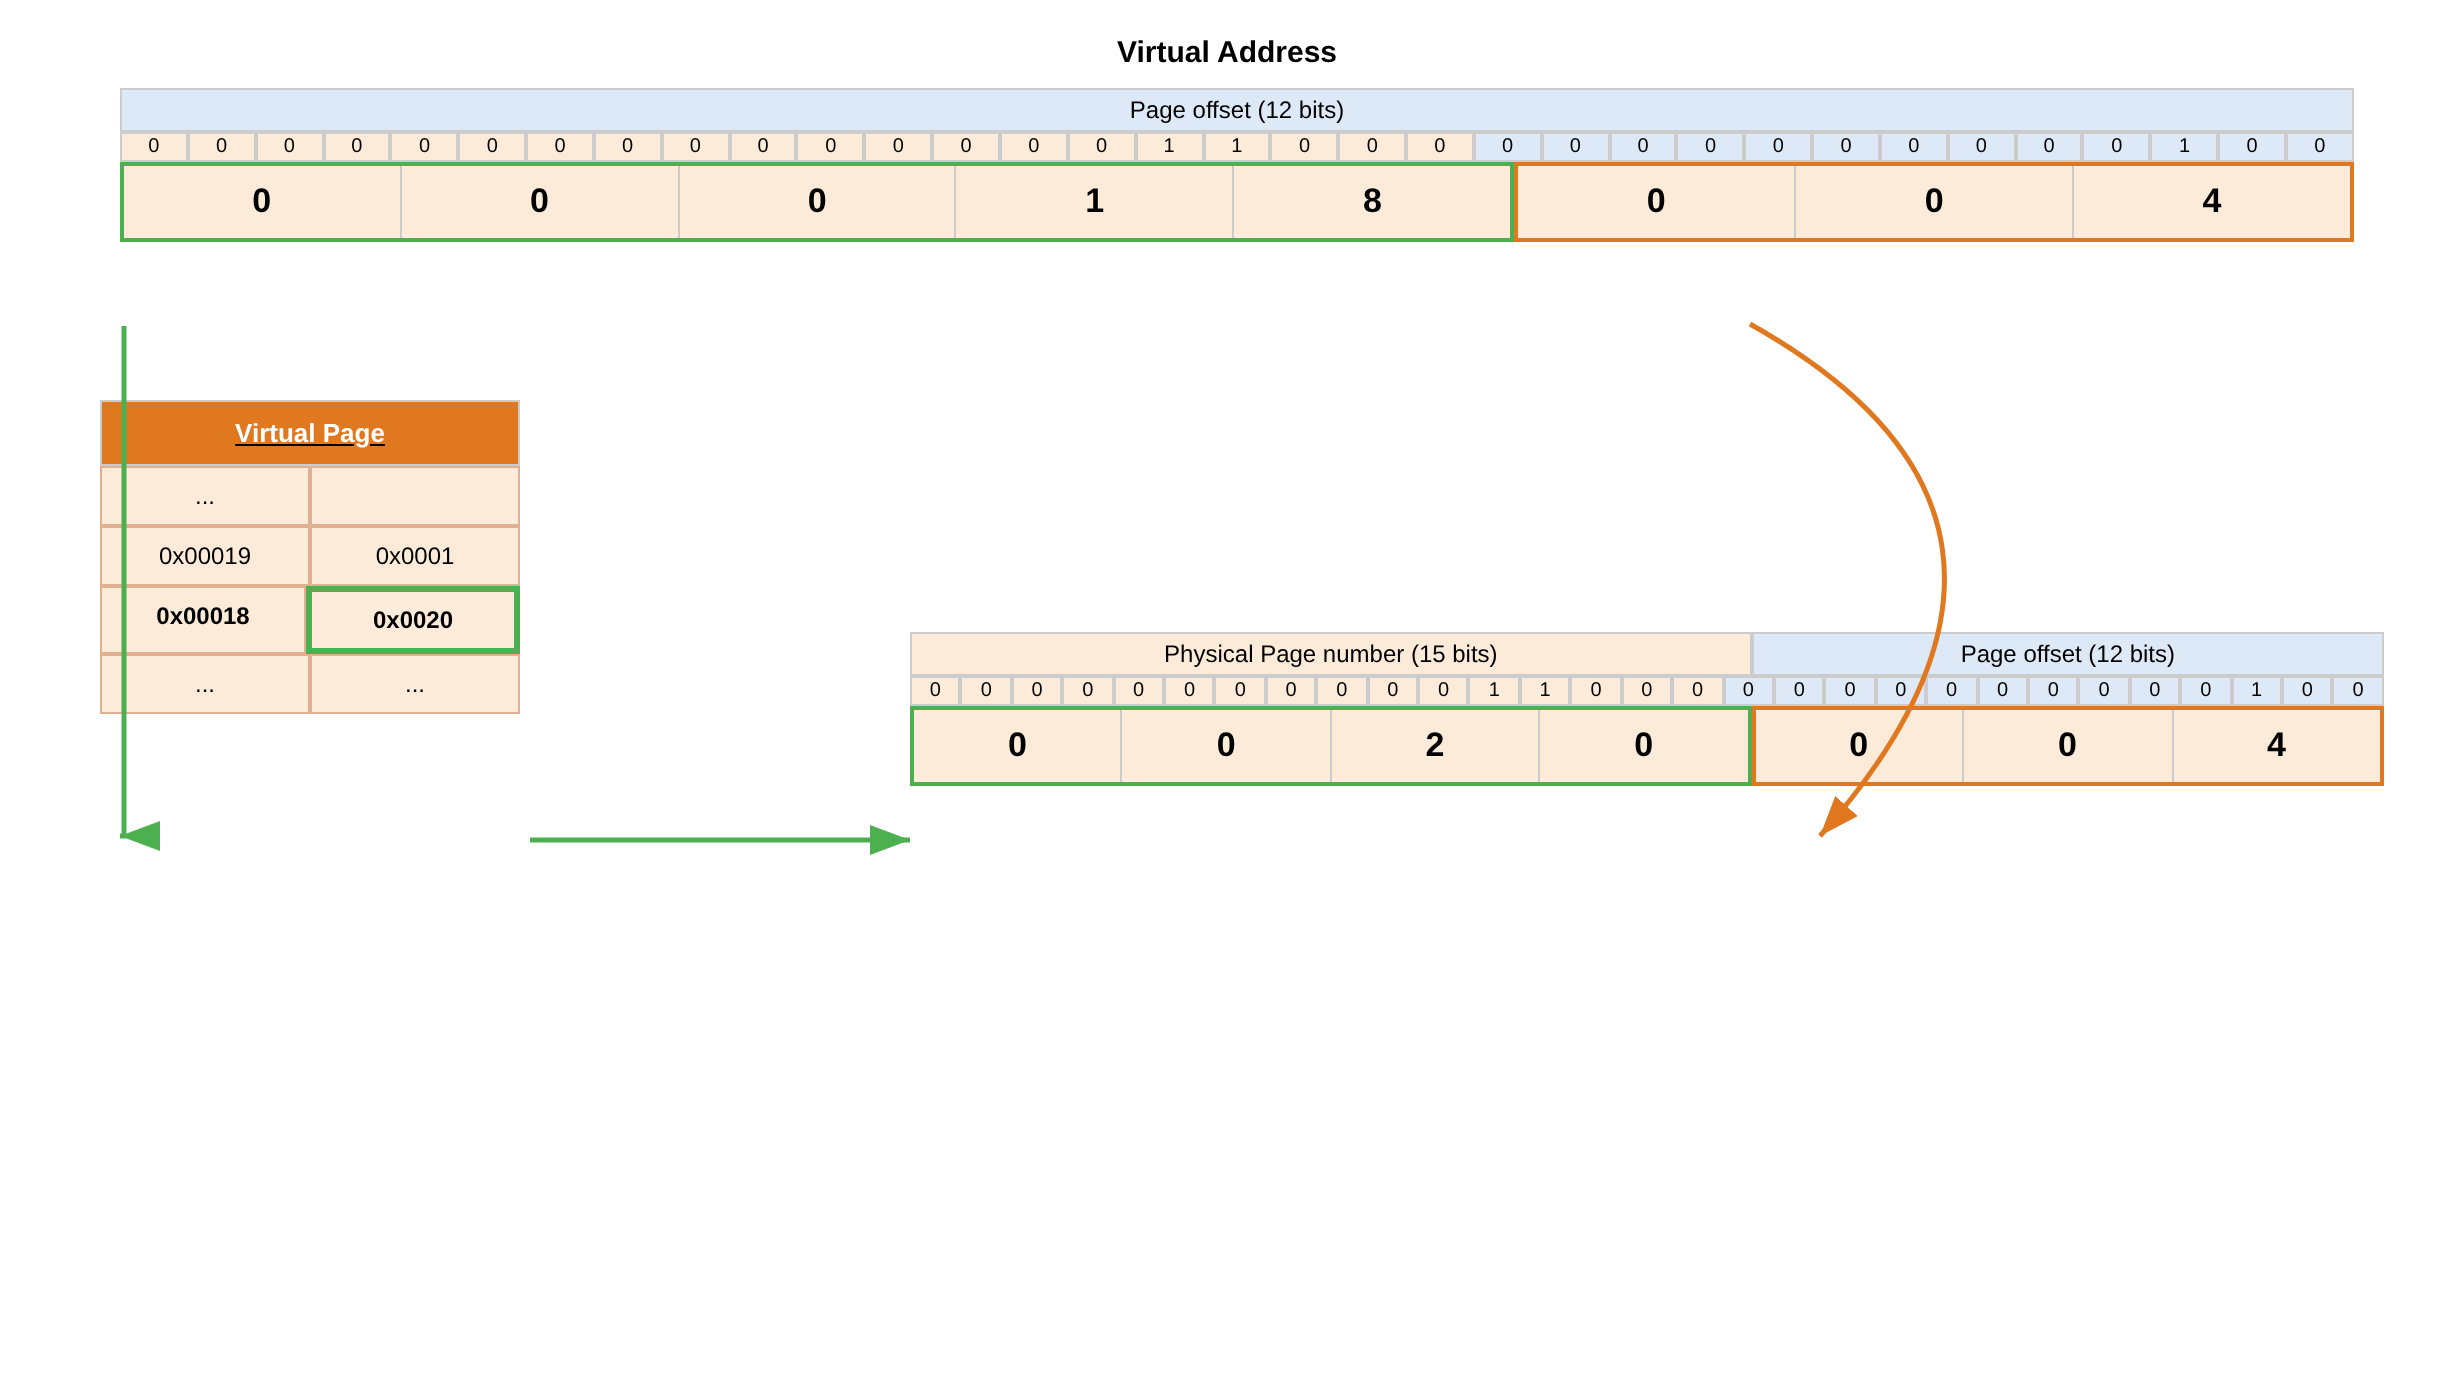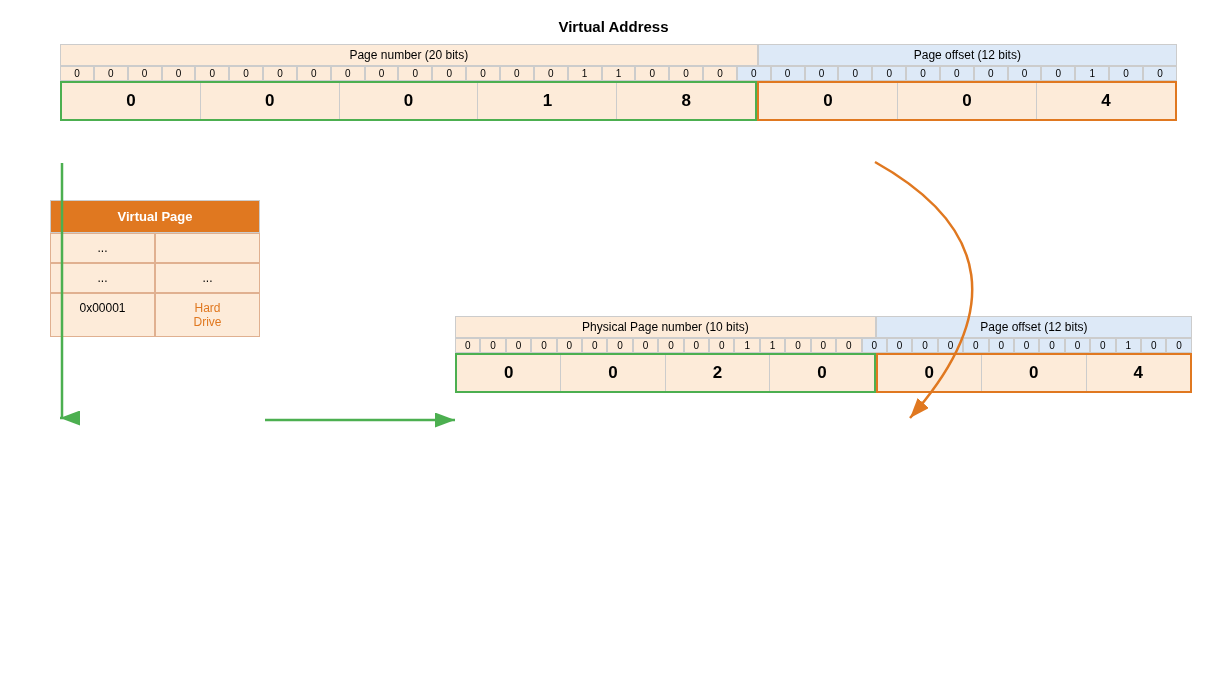--- a/index.html
+++ b/index.html
@@ -51,20 +51,21 @@
     
     .page-table {
       position: absolute;
       top: 200px;
       left: 50px;
       width: 210px;
     }
 
     .pt-header {
       display: flex;
+      text-decoration: underline;
     }
     .pt-header-cell {
       flex: 1;
       background: #e07820;
       color: white;
       font-weight: bold;
       text-align: center;
       padding: 8px 4px;
       font-size: 13px;
       border: 1px solid #ccc;
@@ -98,21 +99,20 @@
 </head>
 <body>
 
 <div class="main-container">
 
   <div class="va-title">Virtual Address</div>
 
   <div style="position:absolute; top:44px; left:60px; right:50px;">
 
     <div style="display:flex; width:100%;">
-      <div class="label-cell page-num" style="flex:20; background:#fdebd9; border:1px solid #ccc; text-align:center; padding:3px 0; font-size:12px;">Page number (20 bits)</div>
       <div class="label-cell page-off" style="flex:12; background:#dde9f7; border:1px solid #ccc; text-align:center; padding:3px 0; font-size:12px;">Page offset (12 bits)</div>
     </div>
 
     <div style="display:flex; width:100%;">
 
       <div style="flex:1; font-size:10px; text-align:center; border:0.5px solid #ccc; background:#fdebd9; padding:1px 0;">0</div>
       <div style="flex:1; font-size:10px; text-align:center; border:0.5px solid #ccc; background:#fdebd9; padding:1px 0;">0</div>
       <div style="flex:1; font-size:10px; text-align:center; border:0.5px solid #ccc; background:#fdebd9; padding:1px 0;">0</div>
       <div style="flex:1; font-size:10px; text-align:center; border:0.5px solid #ccc; background:#fdebd9; padding:1px 0;">0</div>
       <div style="flex:1; font-size:10px; text-align:center; border:0.5px solid #ccc; background:#fdebd9; padding:1px 0;">0</div>
@@ -168,39 +168,43 @@
   <div class="page-table">
     <div class="pt-header">
       <div class="pt-header-cell">Virtual Page</div>
     </div>
 
     <div class="pt-row">
       <div class="pt-cell" style="text-align:center;">...</div>
       <div class="pt-cell"></div>
     </div>
 
-
+    <div class="pt-row">
+      <div class="pt-cell">0x00019</div>
+      <div class="pt-cell">0x0001</div>
+    </div>
+
+    <div class="pt-row">
+      <div class="pt-cell" style="font-weight:bold;">0x00018</div>
+      <div class="pt-cell" style="font-weight:bold; border:3px solid #4caf50;">0x0020</div>
+    </div>
 
     <div class="pt-row">
       <div class="pt-cell">...</div>
       <div class="pt-cell">...</div>
     </div>
 
 
-    <div class="pt-row">
-      <div class="pt-cell">0x00001</div>
-      <div class="pt-cell hard-drive">Hard<br>Drive</div>
-    </div>
 
   </div>
 
   <div style="position:absolute; top:316px; left:455px; right:35px;">
 
     <div style="display:flex; width:100%;">
-      <div style="flex:16; background:#fdebd9; border:1px solid #ccc; text-align:center; padding:3px 0; font-size:12px;">Physical Page number (10 bits)</div>
+      <div style="flex:16; background:#fdebd9; border:1px solid #ccc; text-align:center; padding:3px 0; font-size:12px;">Physical Page number (15 bits)</div>
       <div style="flex:12; background:#dde9f7; border:1px solid #ccc; text-align:center; padding:3px 0; font-size:12px;">Page offset (12 bits)</div>
     </div>
 
     <div style="display:flex; width:100%;">
       <div style="flex:1; font-size:10px; text-align:center; border:0.5px solid #ccc; background:#fdebd9; padding:1px 0;">0</div>
       <div style="flex:1; font-size:10px; text-align:center; border:0.5px solid #ccc; background:#fdebd9; padding:1px 0;">0</div>
       <div style="flex:1; font-size:10px; text-align:center; border:0.5px solid #ccc; background:#fdebd9; padding:1px 0;">0</div>
       <div style="flex:1; font-size:10px; text-align:center; border:0.5px solid #ccc; background:#fdebd9; padding:1px 0;">0</div>
       <div style="flex:1; font-size:10px; text-align:center; border:0.5px solid #ccc; background:#fdebd9; padding:1px 0;">0</div>
       <div style="flex:1; font-size:10px; text-align:center; border:0.5px solid #ccc; background:#fdebd9; padding:1px 0;">0</div>

